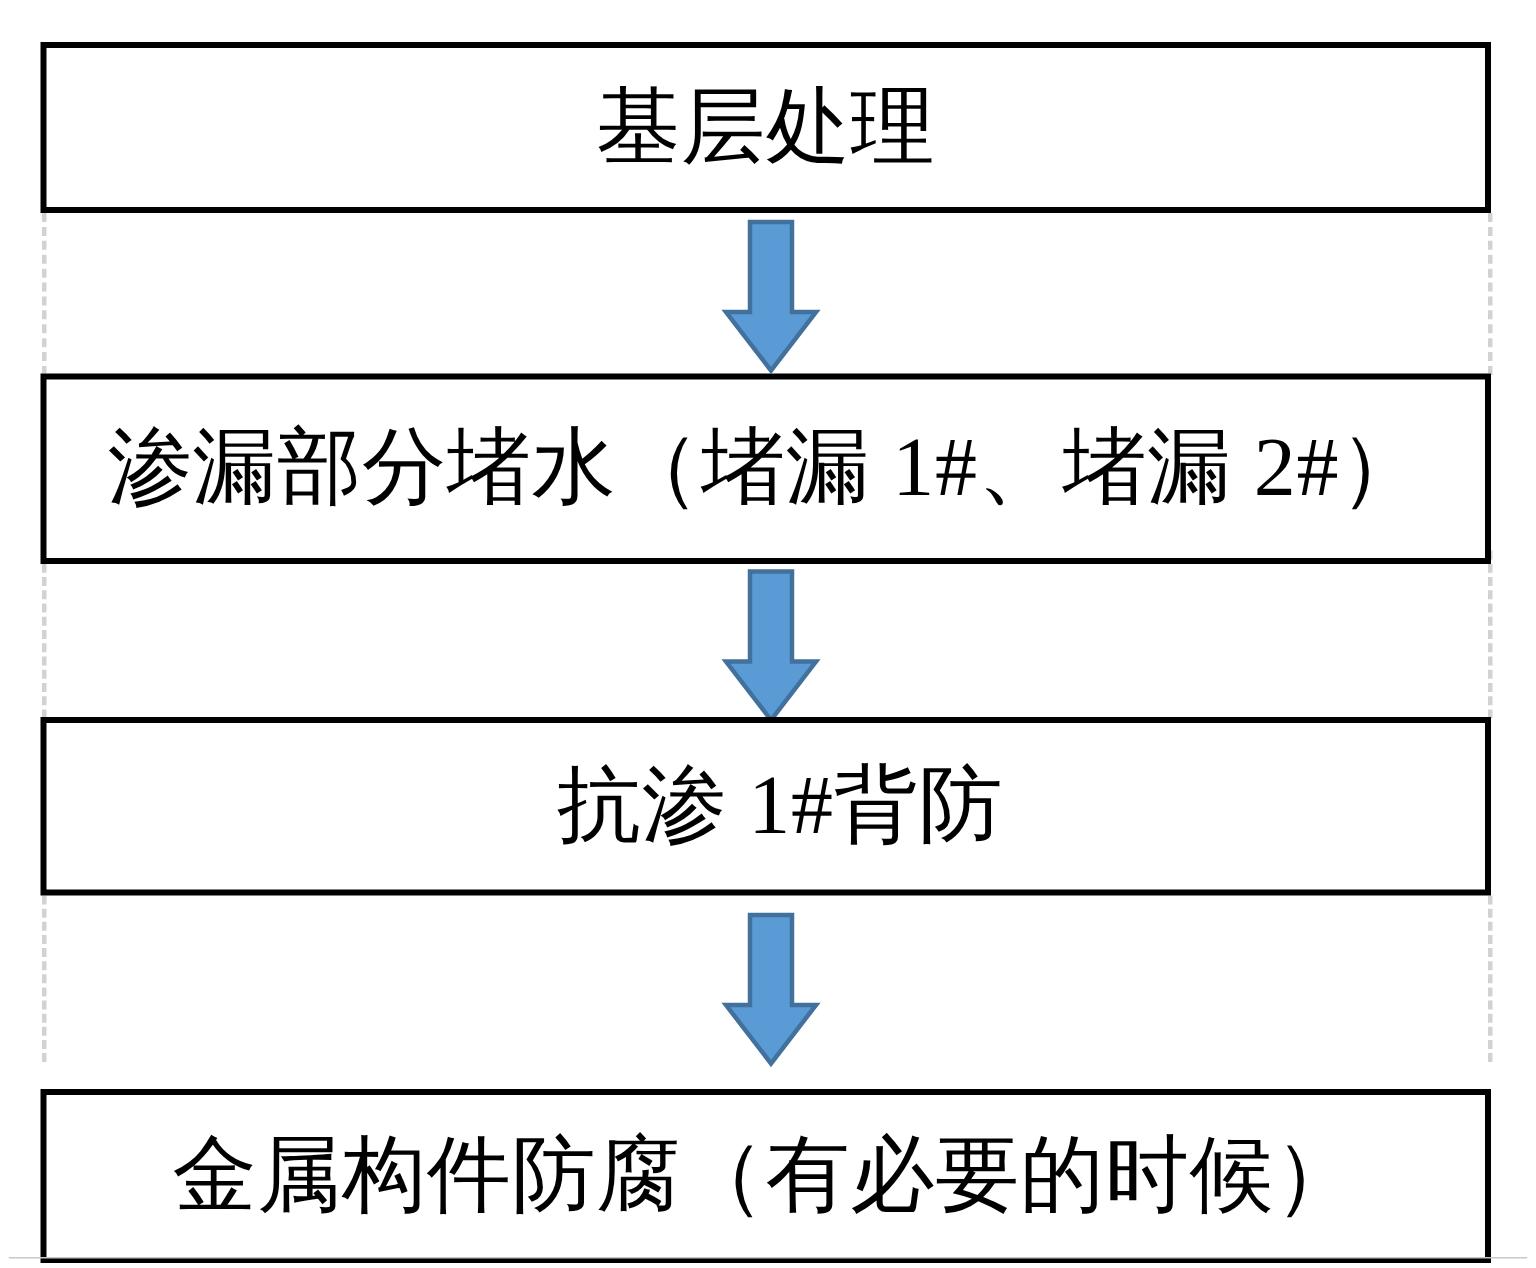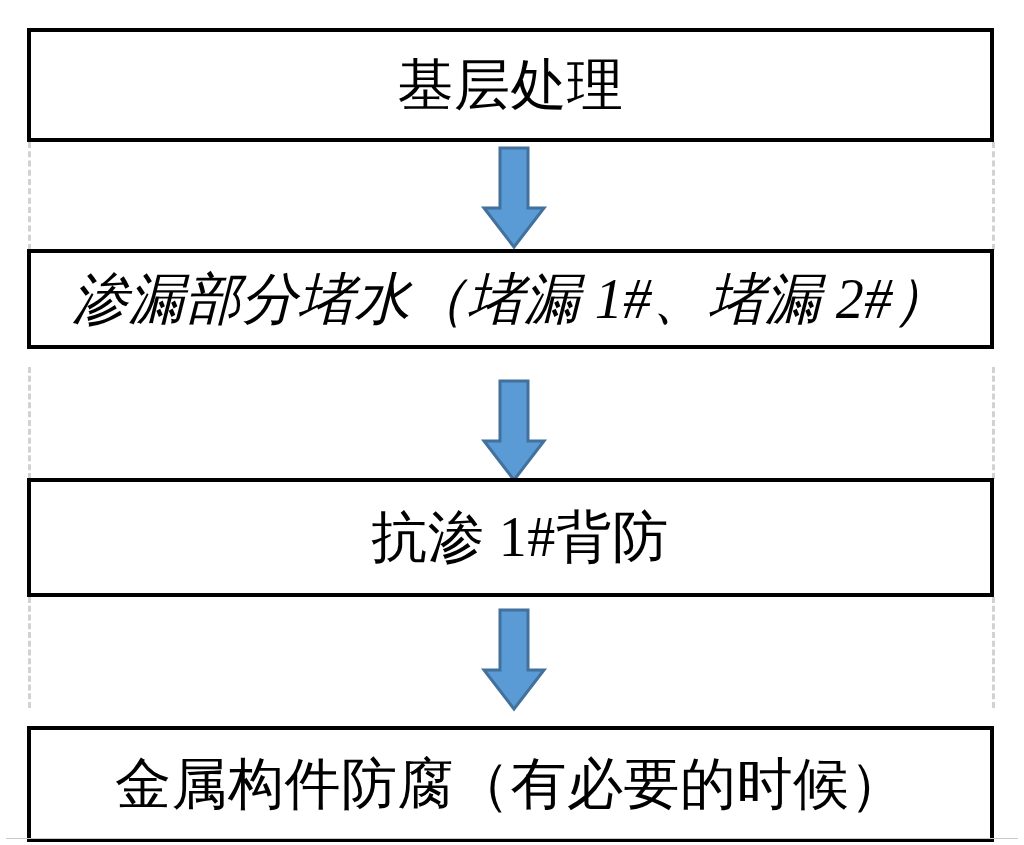--- a/index.html
+++ b/index.html
@@ -52,21 +52,21 @@
   .node-label {
     font-size: 56px;
     line-height: 1.08;
     color: #000000;
     white-space: nowrap;
     letter-spacing: 0.5px;
     text-align: center;
   }
 
   .node-1 { top: 28px;  height: 114px; }
-  .node-2 { top: 249px; height: 100px; font-style: italic; }
+  .node-2 { top: 249px; height: 127px; }
   .node-3 { top: 478px; height: 119px; padding-left: 19px; }
   .node-4 { top: 726px; height: 116px; }
 
   
   .arrow {
     position: absolute;
     width: 68px;
     height: 104px;
   }
   .arrow svg { display: block; width: 100%; height: 100%; }

